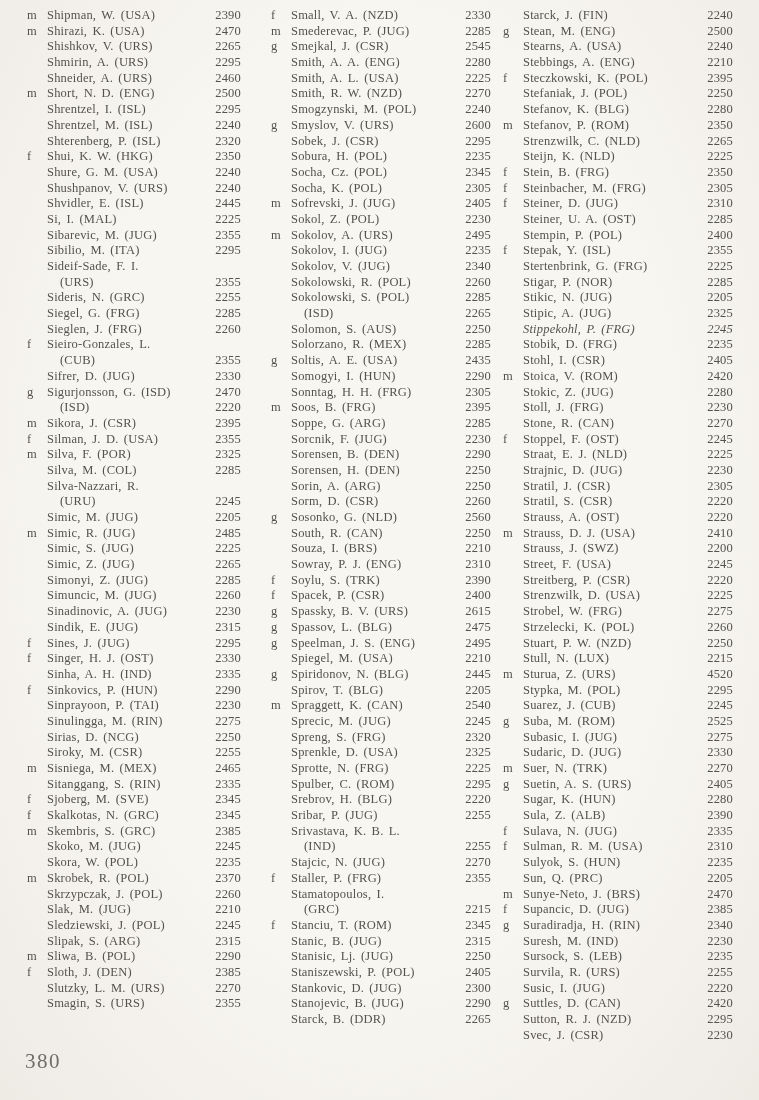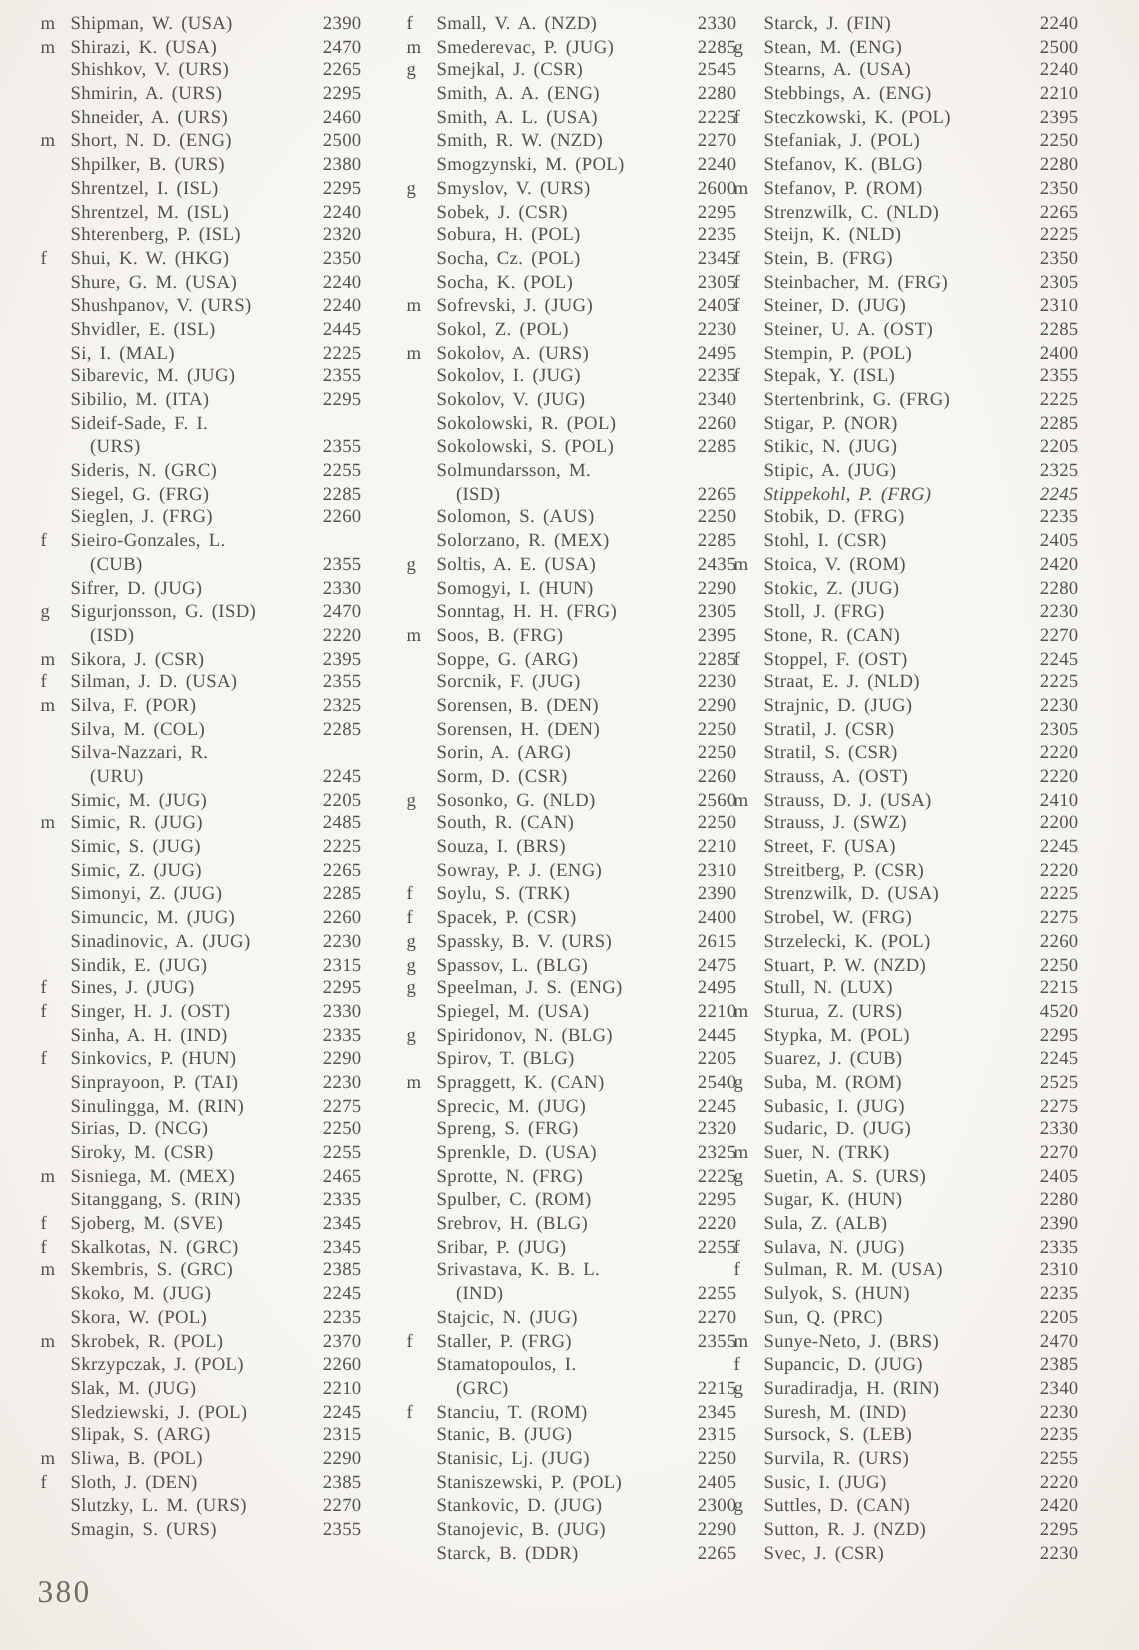--- a/index.html
+++ b/index.html
@@ -18,21 +18,21 @@
   .col {
     position: absolute;
     top: 8px;
     font-size: 12.5px;
     line-height: 15.7px;
     letter-spacing: 0.2px;
     word-spacing: 2px;
   }
   .col-1 { left: 27px;  width: 214px; }
   .col-2 { left: 271px; width: 220px; }
-  .col-3 { left: 489px; width: 230px; }
+  .col-3 { left: 503px; width: 230px; }
   .row { display: flex; height: 15.7px; white-space: nowrap; }
   .row.italic { font-style: italic; }
   .t { flex: none; width: 20px; }
   .n { flex: 1 1 auto; overflow: hidden; }
   .n.indent { padding-left: 13px; }
   .r { flex: none; width: 38px; text-align: right; }
   .pagenum {
     position: absolute;
     left: 25px; top: 1049px;
     font-size: 21px;
@@ -70,25 +70,20 @@
         <span class="n">Shneider, A. (URS)</span>
         <span class="r">2460</span>
       </div>
       <div class="row">
         <span class="t">m</span>
         <span class="n">Short, N. D. (ENG)</span>
         <span class="r">2500</span>
       </div>
       <div class="row">
         <span class="t"></span>
-        <span class="n">Shpilker, B. (URS)</span>
-        <span class="r">2380</span>
-      </div>
-      <div class="row">
-        <span class="t"></span>
         <span class="n">Shrentzel, I. (ISL)</span>
         <span class="r">2295</span>
       </div>
       <div class="row">
         <span class="t"></span>
         <span class="n">Shrentzel, M. (ISL)</span>
         <span class="r">2240</span>
       </div>
       <div class="row">
         <span class="t"></span>
@@ -456,24 +451,20 @@
       </div>
       <div class="row">
         <span class="t"></span>
         <span class="n">Sokolowski, R. (POL)</span>
         <span class="r">2260</span>
       </div>
       <div class="row">
         <span class="t"></span>
         <span class="n">Sokolowski, S. (POL)</span>
         <span class="r">2285</span>
-      </div>
-      <div class="row">
-        <span class="t"></span>
-        <span class="n">Solmundarsson, M.</span>
       </div>
       <div class="row">
         <span class="t"></span>
         <span class="n indent">(ISD)</span>
         <span class="r">2265</span>
       </div>
       <div class="row">
         <span class="t"></span>
         <span class="n">Solomon, S. (AUS)</span>
         <span class="r">2250</span>

